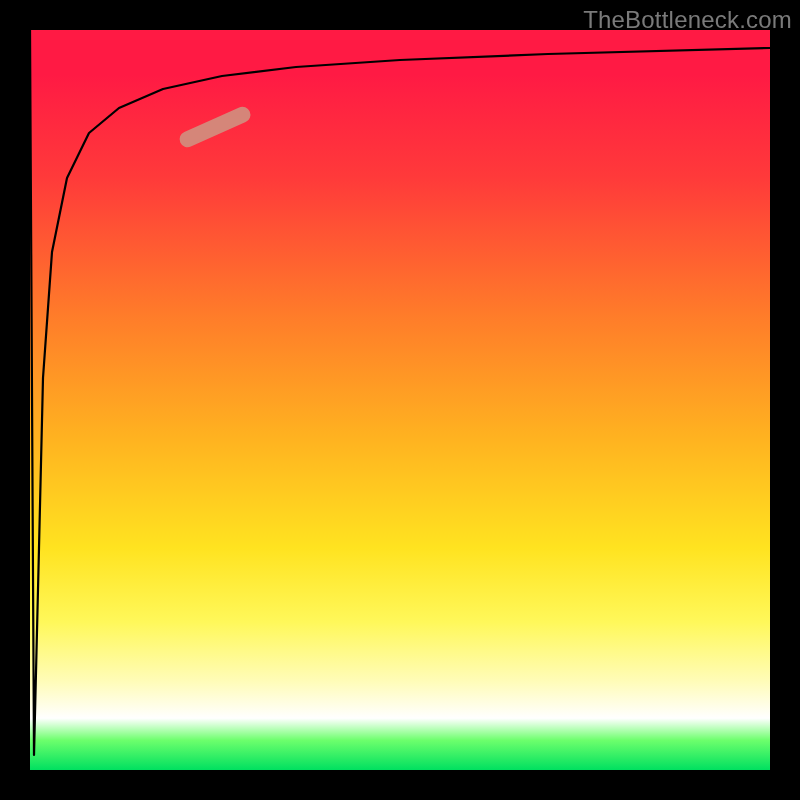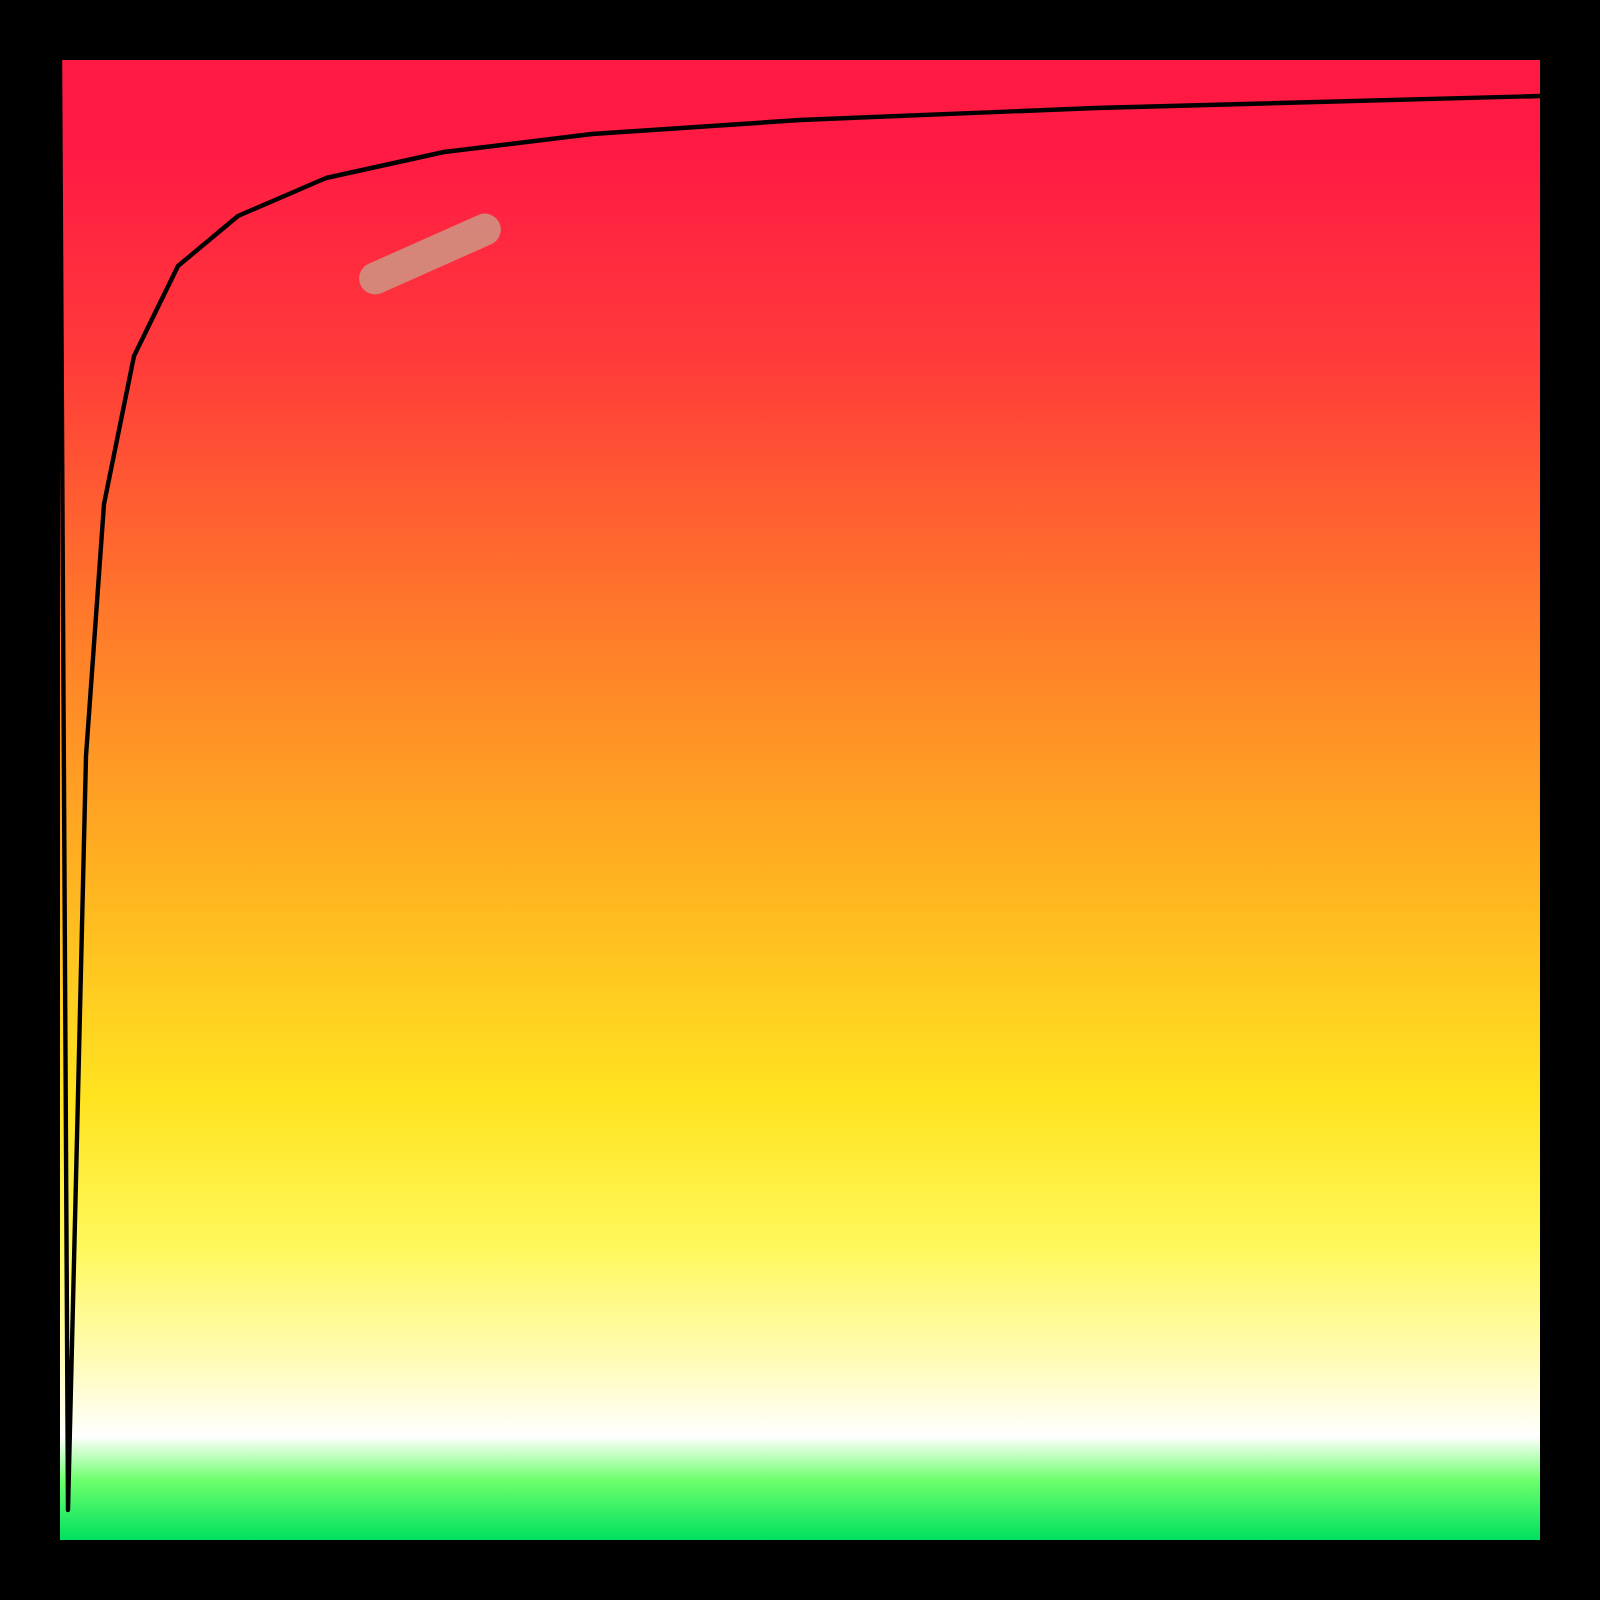--- a/index.html
+++ b/index.html
@@ -86,13 +86,14 @@
          L 133 59
          L 192 46
          L 266 37
          L 370 30
          L 518 24
          L 740 18" fill="none" stroke="#000" stroke-width="2.2" stroke-linecap="round" stroke-linejoin="round"></path>
   </svg>
 
   <div class="highlight"></div>
 
+  <div class="watermark">TheBottleneck.com</div>
 </div>
 
 </body></html>

